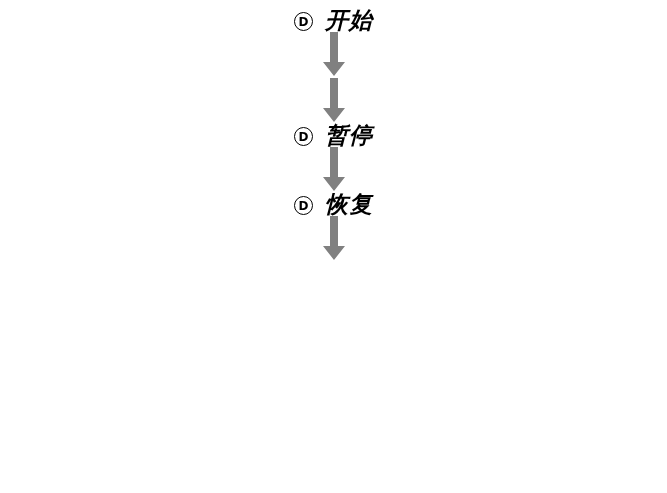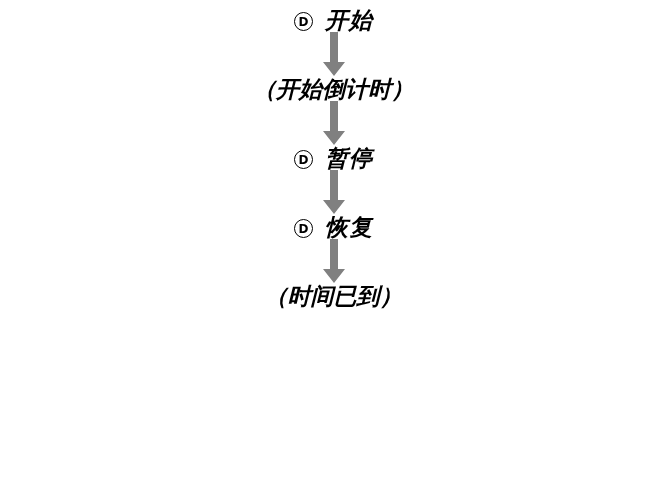--- a/index.html
+++ b/index.html
@@ -73,23 +73,20 @@
     <span class="badge">D</span>
     <span class="node-label">开始</span>
   </div>
 
   <span class="arrow">
     <svg width="30" height="46" viewBox="0 0 30 46" xmlns="http://www.w3.org/2000/svg">
       <polygon points="11,0 19,0 19,30 26,30 15,44 4,30 11,30" fill="#808080"></polygon>
     </svg>
   </span>
 
-  <div class="node paren step-1">
-    <span class="node-label">（开始倒计时）</span>
-  </div>
 
   <span class="arrow">
     <svg width="30" height="46" viewBox="0 0 30 46" xmlns="http://www.w3.org/2000/svg">
       <polygon points="11,0 19,0 19,30 26,30 15,44 4,30 11,30" fill="#808080"></polygon>
     </svg>
   </span>
 
   <div class="node step-2">
     <span class="badge">D</span>
     <span class="node-label">暂停</span>
@@ -105,17 +102,14 @@
     <span class="badge">D</span>
     <span class="node-label">恢复</span>
   </div>
 
   <span class="arrow">
     <svg width="30" height="46" viewBox="0 0 30 46" xmlns="http://www.w3.org/2000/svg">
       <polygon points="11,0 19,0 19,30 26,30 15,44 4,30 11,30" fill="#808080"></polygon>
     </svg>
   </span>
 
-  <div class="node paren step-4">
-    <span class="node-label">（时间已到）</span>
-  </div>
 
 </div>
 
 </body></html>

